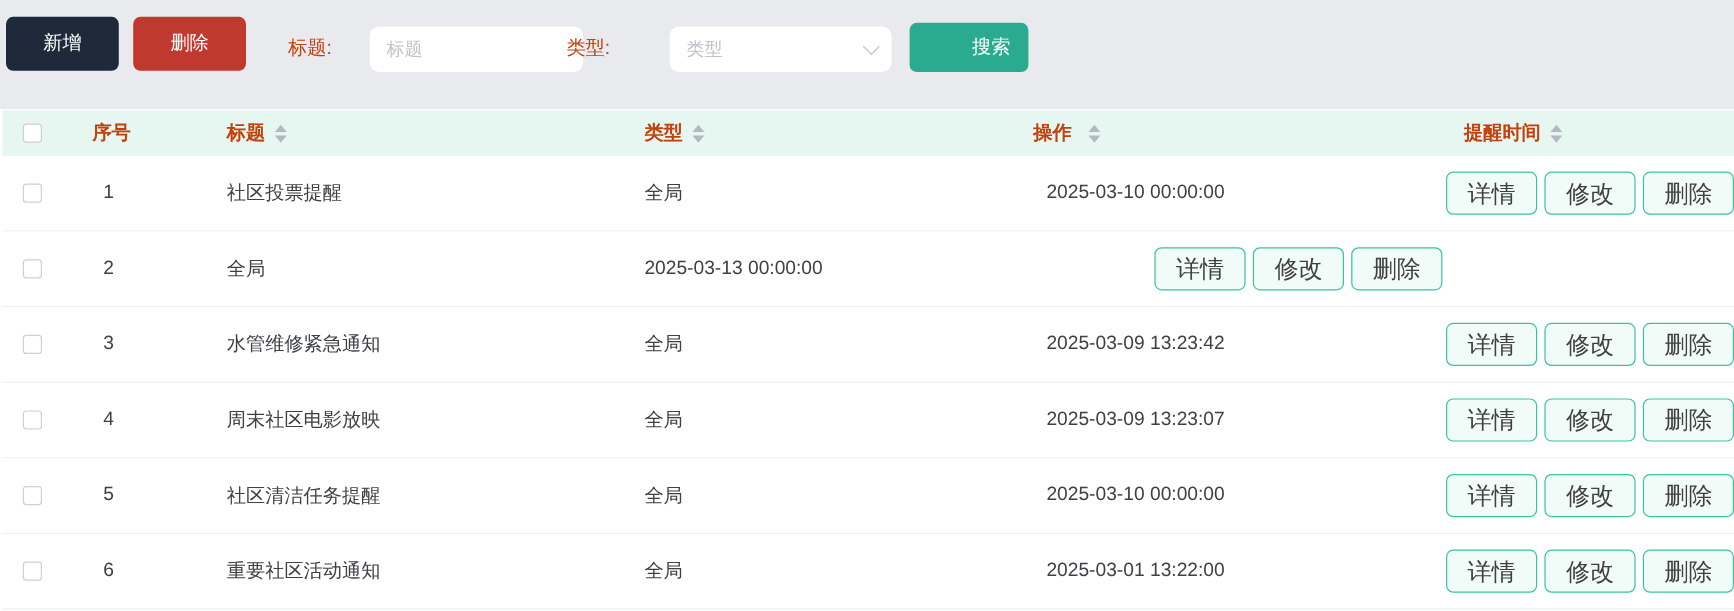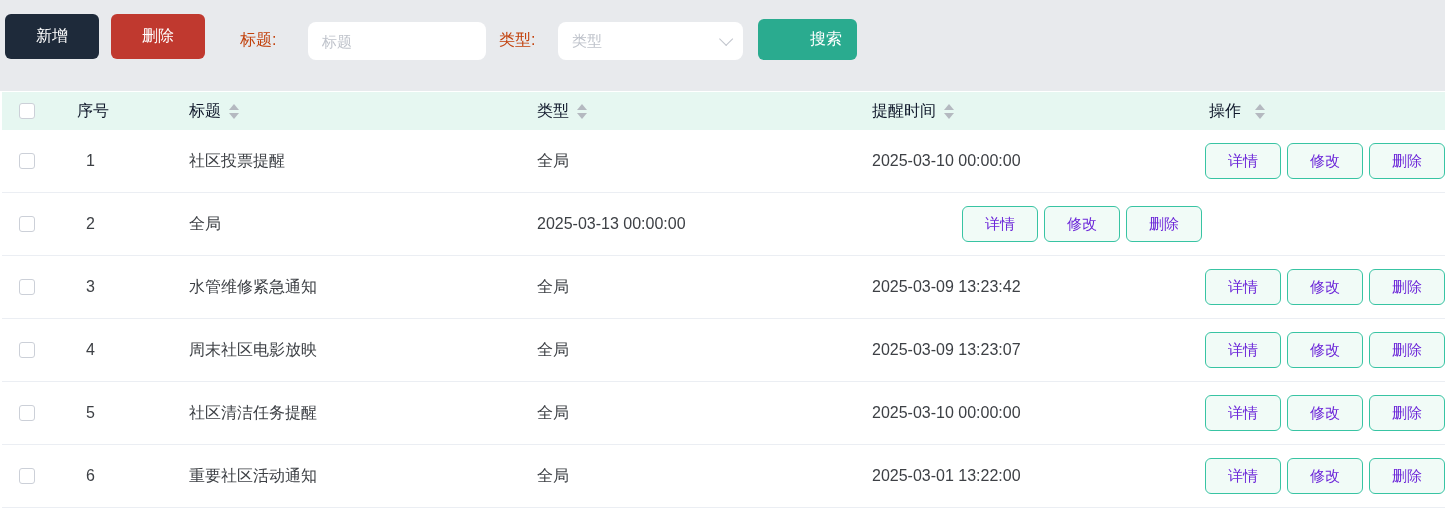--- a/index.html
+++ b/index.html
@@ -28,21 +28,21 @@
   }
   .btn-del {
     left: 111px; top: 14px; width: 94px; height: 45px;
     background: #c0392f; color: #ffffff;
   }
   .tb-label {
     position: absolute; top: 0; height: 91px; display: flex; align-items: center;
     font-size: 16px; color: #c2410c; padding-bottom: 10px;
   }
   .tb-label.title-l { left: 240px; }
-  .tb-label.type-l  { left: 472px; margin-left: 27px; }
+  .tb-label.type-l  { left: 472px; }
   .tb-input {
     position: absolute; left: 308px; top: 22px; width: 178px; height: 38px;
     background: #ffffff; border: none; border-radius: 8px; outline: none;
     font-size: 15px; padding: 0 14px; color: #33373d; font-family: inherit;
   }
   .tb-input::placeholder { color: #bfc3cb; }
   .tb-select {
     position: absolute; left: 558px; top: 22px; width: 185px; height: 38px;
     background: #ffffff; border-radius: 8px; display: flex; align-items: center;
     padding: 0 14px; cursor: pointer;
@@ -63,21 +63,21 @@
     background: #ffffff;
   }
   .trow {
     display: grid;
     grid-template-columns: 60px 112px 348px 335px 348px 1fr;
     align-items: center;
   }
   .thead {
     height: 38px; background: #e6f7f1;
   }
-  .thead .cell { font-weight: normal; font-size: 16px; color: #0f172a; }
+  .thead .cell { font-weight: bold; font-size: 16px; color: #c2410c; }
   .tbody-row {
     height: 63px; background: #ffffff; border-bottom: 1px solid #ebeef3;
   }
   .tbody-row .cell { font-size: 16px; color: #3d4045; }
   .cell { display: flex; align-items: center; }
   .cell.c-check { padding-left: 17px; }
   .cell.c-index { padding-left: 15px; }
   .tbody-row .cell.c-index { padding-left: 24px; }
   .cell.c-title, .cell.c-type, .cell.c-time { padding-left: 15px; }
   .cell.c-actions { padding-right: 3px; justify-content: flex-end; gap: 6px; }
@@ -94,22 +94,22 @@
   .sort .up {
     width: 0; height: 0; border-left: 5px solid transparent;
     border-right: 5px solid transparent; border-bottom: 6px solid #b4b9c0;
   }
   .sort .down {
     width: 0; height: 0; border-left: 5px solid transparent;
     border-right: 5px solid transparent; border-top: 6px solid #b4b9c0;
   }
   .act-btn {
     width: 76px; height: 36px; border-radius: 6px;
-    background: #f1fbf7; border: 1px solid #38c4a3; color: #6d28d9;
-    font-size: 15px; display: flex; align-items: center; justify-content: center;
+    background: #f1fbf7; border: 1px solid #38c4a3; color: #404040;
+    font-size: 20px; display: flex; align-items: center; justify-content: center;
     cursor: pointer; font-family: inherit;
   }
 </style>
 </head>
 <body>
 
 <div id="stage">
 
   <div class="topband">
     <button class="btn btn-add">新增</button>
@@ -143,34 +143,34 @@
             <i class="down"></i>
           </span>
       </div>
       <div class="cell c-type">
         <span>类型</span>
         <span class="sort">
             <i class="up"></i>
             <i class="down"></i>
           </span>
       </div>
+      <div class="cell c-actions">
+        <span>操作</span>
+        <span class="sort">
+            <i class="up"></i>
+            <i class="down"></i>
+          </span>
+      </div>
       <div class="cell c-time">
         <span>提醒时间</span>
         <span class="sort">
             <i class="up"></i>
             <i class="down"></i>
           </span>
       </div>
-      <div class="cell c-actions">
-        <span>操作</span>
-        <span class="sort">
-            <i class="up"></i>
-            <i class="down"></i>
-          </span>
-      </div>
     </div>
 
     <div class="trow tbody-row">
       <div class="cell c-check">
           <span class="checkbox"></span>
         </div>
       <div class="cell c-index">1</div>
       <div class="cell c-title">社区投票提醒</div>
       <div class="cell c-type">全局</div>
       <div class="cell c-time">2025-03-10 00:00:00</div>

